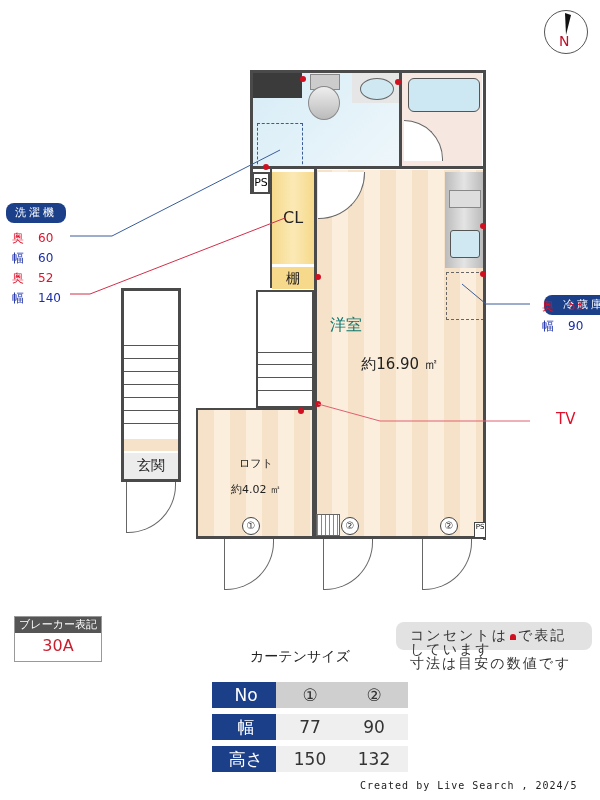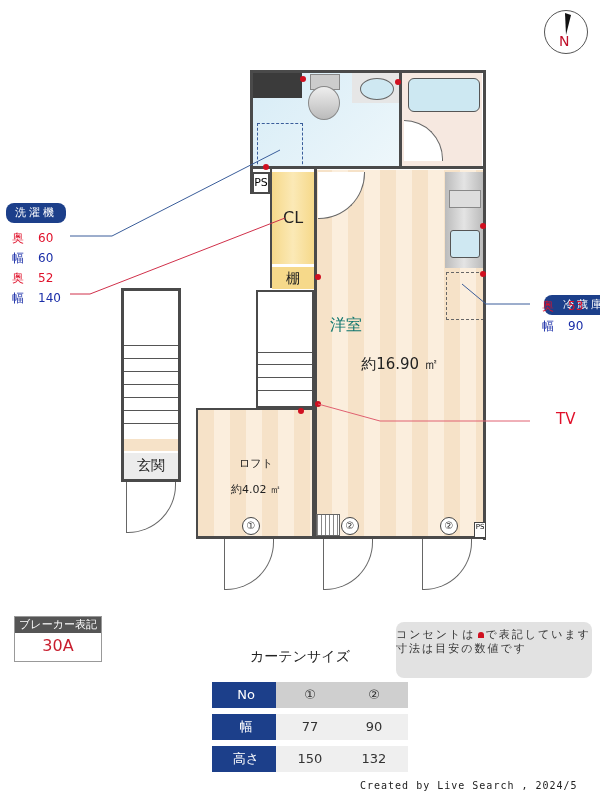--- a/index.html
+++ b/index.html
@@ -8,21 +8,21 @@
   .wall{position:absolute;background:#4a4a4a;}
   .floor{background:repeating-linear-gradient(90deg,#f6e2c8 0px,#f6e2c8 16px,#fbeedd 16px,#fbeedd 32px);}
   .dot{position:absolute;width:6px;height:6px;border-radius:50%;background:#d01020;}
   .navy-badge{position:absolute;background:#1c3f8a;color:#fff;font-size:11px;letter-spacing:3px;text-align:center;border-radius:8px;}
   .red{color:#e0102a;}
   .blue{color:#1a2ea8;}
   .spec{position:absolute;font-size:12px;line-height:20px;}
   .spec span.k{display:inline-block;width:26px;}
   .circ{position:absolute;width:16px;height:16px;border:1px solid #444;border-radius:50%;background:#fff;font-size:10px;line-height:16px;text-align:center;color:#333;}
   .stair-step{position:absolute;left:0;right:0;height:1px;background:#555;}
-  .tcell{position:absolute;width:68px;height:26px;text-align:center;line-height:26px;font-size:13px;}
+  .tcell{position:absolute;width:68px;height:26px;text-align:center;line-height:26px;font-size:17px;}
   .thead{background:#1c3f8a;color:#fff;}
   .tgray{background:#cfcfcf;color:#333;}
   .tlight{background:#efefef;color:#333;}
 </style>
 </head>
 <body>
 
 <div class="abs" style="left:544px;top:10px;width:42px;height:42px;border:1px solid #555;border-radius:50%;">
   <svg width="42" height="42" style="position:absolute;left:0;top:0">
     <polygon points="20,2 26,4 21,24" fill="#111"></polygon>
@@ -134,21 +134,21 @@
   <div class="blue"><span class="k">幅</span><span>90</span></div>
 </div>
 
 <div class="abs red" style="left:556px;top:410px;font-size:15px;">TV</div>
 
 <div class="abs" style="left:14px;top:616px;width:86px;height:44px;border:1px solid #999;">
   <div style="background:#555;color:#fff;font-size:11px;text-align:center;height:16px;line-height:16px;">ブレーカー表記</div>
   <div style="color:#c81e2e;font-size:16px;text-align:center;line-height:26px;">30A</div>
 </div>
 
-<div class="abs" style="left:396px;top:622px;width:196px;height:56px;background:#e2e2e2;border-radius:8px;font-size:11px;letter-spacing:2px;color:#333;padding:6px 0;box-sizing:border-box;line-height:14px;">
+<div class="abs" style="left:396px;top:622px;width:196px;height:28px;background:#e2e2e2;border-radius:8px;font-size:14px;letter-spacing:2px;color:#333;padding:6px 14px;box-sizing:border-box;line-height:14px;">
   <div><span>コンセントは</span><span style="display:inline-block;width:6px;height:6px;background:#d01020;border-radius:3px 3px 0 0;margin:0 2px;"></span><span>で表記しています</span></div>
   <div>寸法は目安の数値です</div>
 </div>
 
 <div class="abs" style="left:240px;top:648px;width:120px;text-align:center;font-size:14px;color:#222;">カーテンサイズ</div>
 <div class="tcell thead" style="left:212px;top:682px;">No</div>
 <div class="tcell tgray" style="left:276px;top:682px;">①</div>
 <div class="tcell tgray" style="left:340px;top:682px;">②</div>
 <div class="tcell thead" style="left:212px;top:714px;">幅</div>
 <div class="tcell tlight" style="left:276px;top:714px;">77</div>

